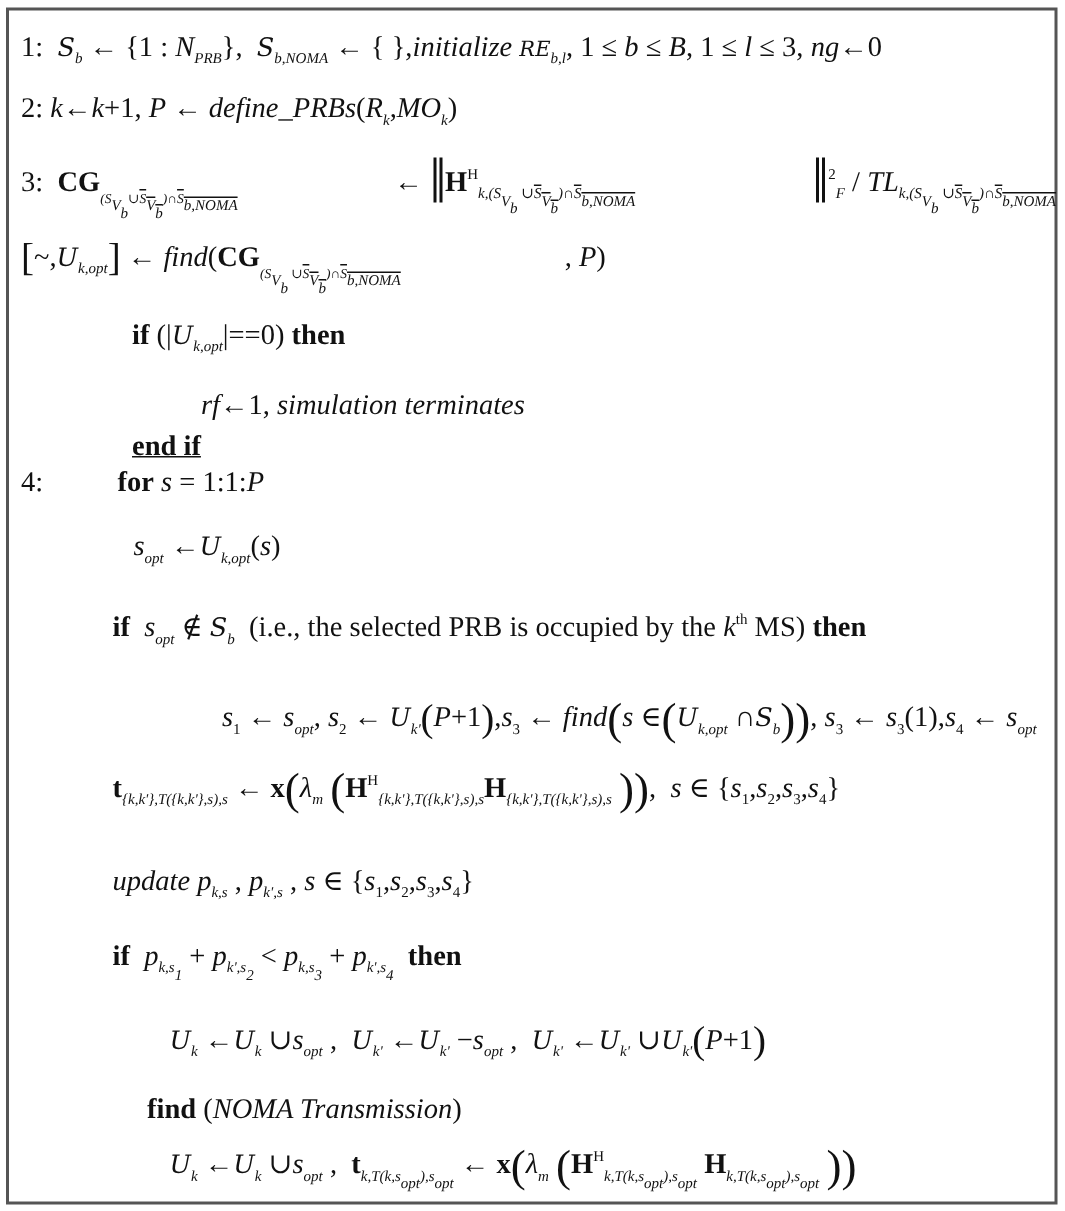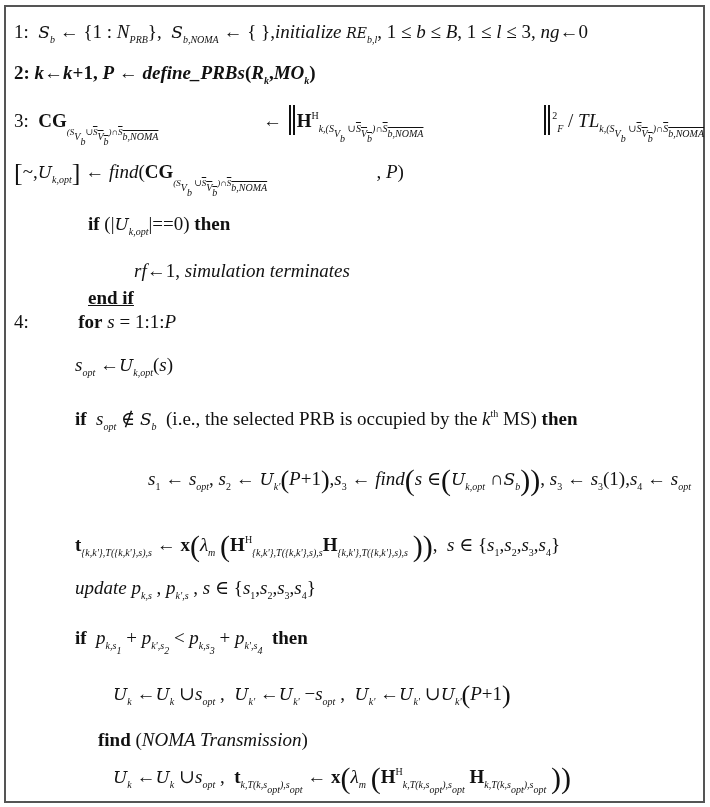--- a/index.html
+++ b/index.html
@@ -26,21 +26,21 @@
 
 <div class="frame"></div>
 
 <div class="line" style="left:14px; top:20px;">
   <span class="num">1:</span>&nbsp;
   <span class="cal">S</span><sub class="it">b</sub> ← {1 : <i>N</i><sub class="it">PRB</sub>},&nbsp;
   <span class="cal">S</span><sub class="it">b,NOMA</sub> ← { },<i>initialize</i>
   <span class="cal" style="font-size:14px;margin-top:40px;">RE</span><sub class="it">b,l</sub>, 1 ≤ <i>b</i> ≤ <i>B</i>, 1 ≤ <i>l</i> ≤ 3, <i>ng</i>←0
 </div>
 
-<div class="line" style="left:14px; top:61px;font-weight:bold;">
+<div class="line" style="left:14px; top:61px;">
   <span class="num">2:</span>
   <i>k</i>←<i>k</i>+1, <i>P</i> ← <i>define_PRBs</i>(<i>R<sub>k</sub></i>,<i>MO<sub>k</sub></i>)
 </div>
 
 <div class="line" style="left:14px; top:105px;">
   <span class="num">3:</span>&nbsp;
   <b>CG</b><span class="ssub">(S<sub>V<sub>b</sub></sub>∪<span class="ol">S<sub>V<sub>b</sub></sub></span>)∩<span class="ol">S<sub>b,NOMA</sub></span></span>
   &nbsp;&nbsp;&nbsp;&nbsp;&nbsp;&nbsp;&nbsp;&nbsp;&nbsp;&nbsp;&nbsp;&nbsp;&nbsp;&nbsp;&nbsp;&nbsp;&nbsp;&nbsp;&nbsp;&nbsp; ←
   <span class="dbar"></span><b>H</b><sup>H</sup><sub class="it">k,(S<sub>V<sub>b</sub></sub> ∪<span class="ol">S<sub>V<sub>b</sub></sub></span>)∩<span class="ol">S<sub>b,NOMA</sub></span></sub>
   &nbsp;&nbsp;&nbsp;&nbsp;&nbsp;&nbsp;&nbsp;&nbsp;&nbsp;&nbsp;&nbsp;&nbsp;&nbsp;&nbsp;&nbsp;&nbsp;&nbsp;&nbsp;&nbsp;&nbsp;&nbsp;&nbsp;&nbsp;
@@ -63,35 +63,35 @@
 <div class="line" style="left:88px; top:286px;text-decoration:underline;">
   <b>end if</b>
 </div>
 
 <div class="line" style="left:14px; top:310px;">
   <span class="num">4:</span>
   <span style="display:inline-block; width:40px;"></span>
   <b>for</b> <i>s</i> = 1:1:<i>P</i>
 </div>
 
-<div class="line" style="left:75px; top:353px;">
+<div class="line" style="left:89px; top:353px;">
   <i>s</i><sub class="it">opt</sub> ←<span class="cal">U</span><sub class="it">k,opt</sub>(<i>s</i>)
 </div>
 
 <div class="line" style="left:75px; top:407px;">
   <b>if</b>&nbsp; <i>s</i><sub class="it">opt</sub> ∉ <span class="cal">S</span><sub class="it">b</sub>&nbsp;
   <span>(i.e., the selected PRB is occupied by the</span> <i>k</i><sup>th</sup> <span>MS)</span>
   <b>then</b>
 </div>
 
 <div class="line" style="left:148px; top:467px;">
   <i>s</i><sub>1</sub> ← <i>s</i><sub class="it">opt</sub>, <i>s</i><sub>2</sub> ← <span class="cal">U</span><sub class="it">k'</sub><span class="big">(</span><i>P</i>+1<span class="big">)</span>,<i>s</i><sub>3</sub> ← <i>find</i><span class="bigger">(</span><i>s</i> ∈<span class="bigger">(</span><span class="cal">U</span><sub class="it">k,opt</sub> ∩<span class="cal">S</span><sub class="it">b</sub><span class="bigger">)</span><span class="bigger">)</span>, <i>s</i><sub>3</sub> ← <i>s</i><sub>3</sub>(1),<i>s</i><sub>4</sub> ← <i>s</i><sub class="it">opt</sub>
 </div>
 
-<div class="line" style="left:75px; top:533px;">
+<div class="line" style="left:75px; top:514px;">
   <b>t</b><sub class="it">{k,k'},T({k,k'},s),s</sub> ← <b>x</b><span class="bigger">(</span><i>λ</i><sub class="it">m</sub> <span class="bigger">(</span><b>H</b><sup>H</sup><sub class="it">{k,k'},T({k,k'},s),s</sub><b>H</b><sub class="it">{k,k'},T({k,k'},s),s</sub> <span class="bigger">)</span><span class="bigger">)</span>,&nbsp; <i>s</i> ∈ {<i>s</i><sub>1</sub>,<i>s</i><sub>2</sub>,<i>s</i><sub>3</sub>,<i>s</i><sub>4</sub>}
 </div>
 
 <div class="line" style="left:75px; top:576px;">
   <i>update</i> <i>p</i><sub class="it">k,s</sub> , <i>p</i><sub class="it">k',s</sub> , <i>s</i> ∈ {<i>s</i><sub>1</sub>,<i>s</i><sub>2</sub>,<i>s</i><sub>3</sub>,<i>s</i><sub>4</sub>}
 </div>
 
 <div class="line" style="left:75px; top:626px;">
   <b>if</b>&nbsp; <i>p</i><sub class="it">k,s<sub>1</sub></sub> + <i>p</i><sub class="it">k',s<sub>2</sub></sub> &lt; <i>p</i><sub class="it">k,s<sub>3</sub></sub> + <i>p</i><sub class="it">k',s<sub>4</sub></sub>&nbsp; <b>then</b>
 </div>

